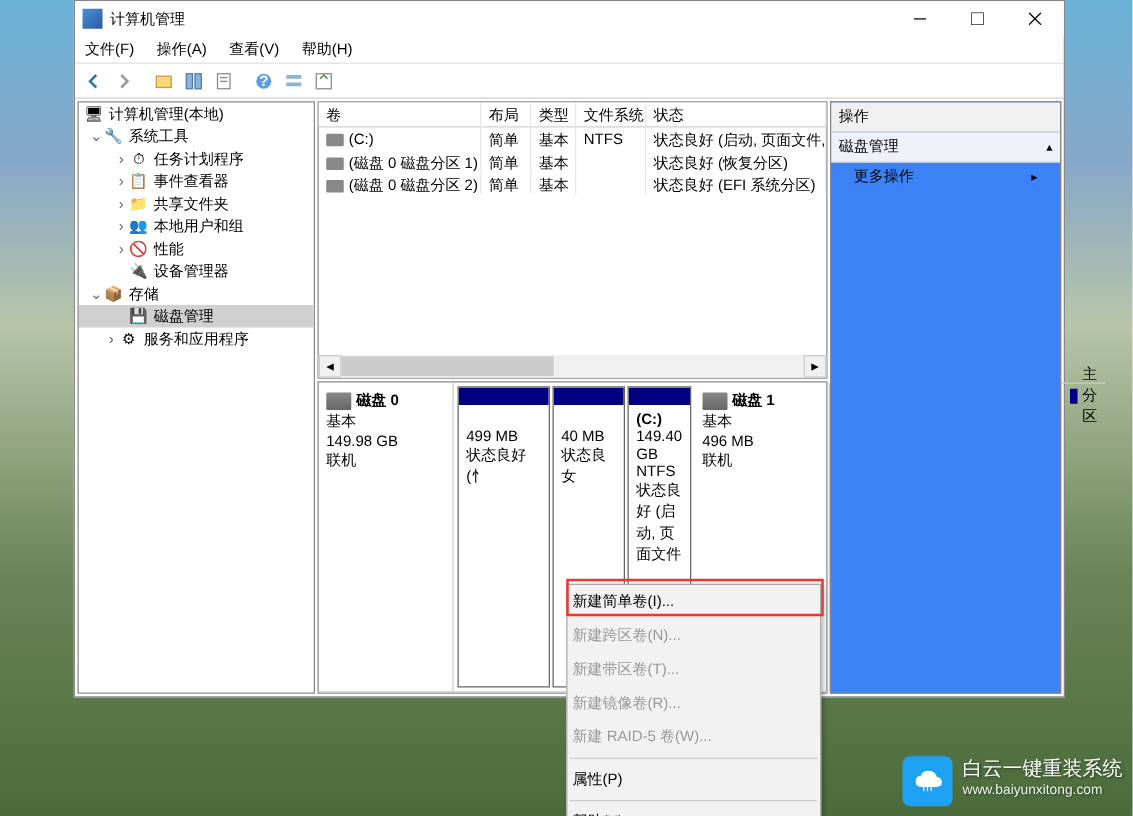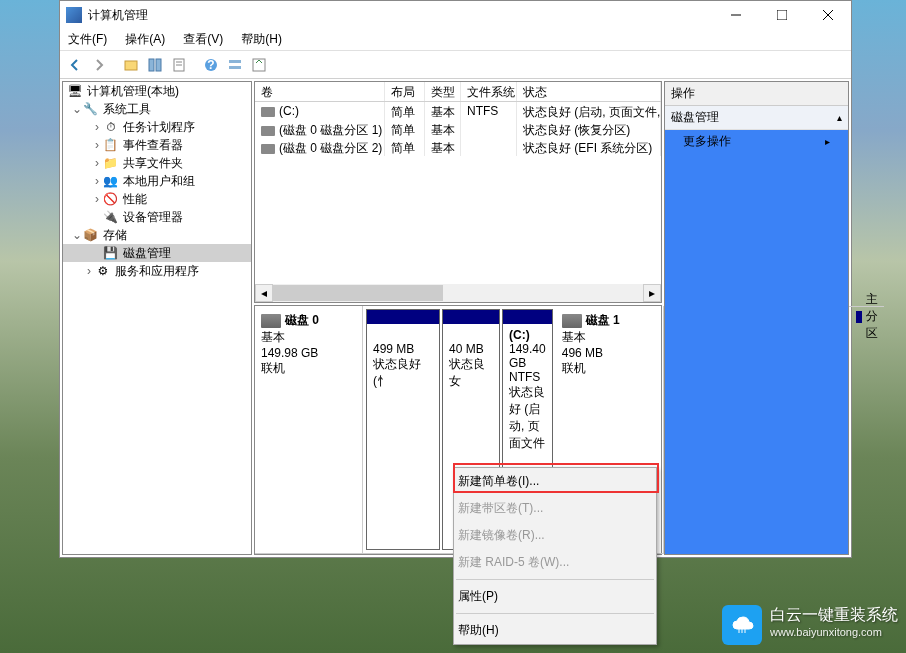--- a/index.html
+++ b/index.html
@@ -319,20 +319,21 @@
       <div class="actions-item">
           <span>更多操作</span>
           <span class="arrow-sm">▸</span>
         </div>
     </div>
   </div>
 </div>
 
 <div class="context-menu">
   <div class="ctx-item">新建简单卷(I)...</div>
+  <div class="ctx-item disabled">新建跨区卷(N)...</div>
   <div class="ctx-item disabled">新建带区卷(T)...</div>
   <div class="ctx-item disabled">新建镜像卷(R)...</div>
   <div class="ctx-item disabled">新建 RAID-5 卷(W)...</div>
   <div class="ctx-sep"></div>
   <div class="ctx-item">属性(P)</div>
   <div class="ctx-sep"></div>
   <div class="ctx-item">帮助(H)</div>
 </div>
 
 <div class="hilite"></div>

